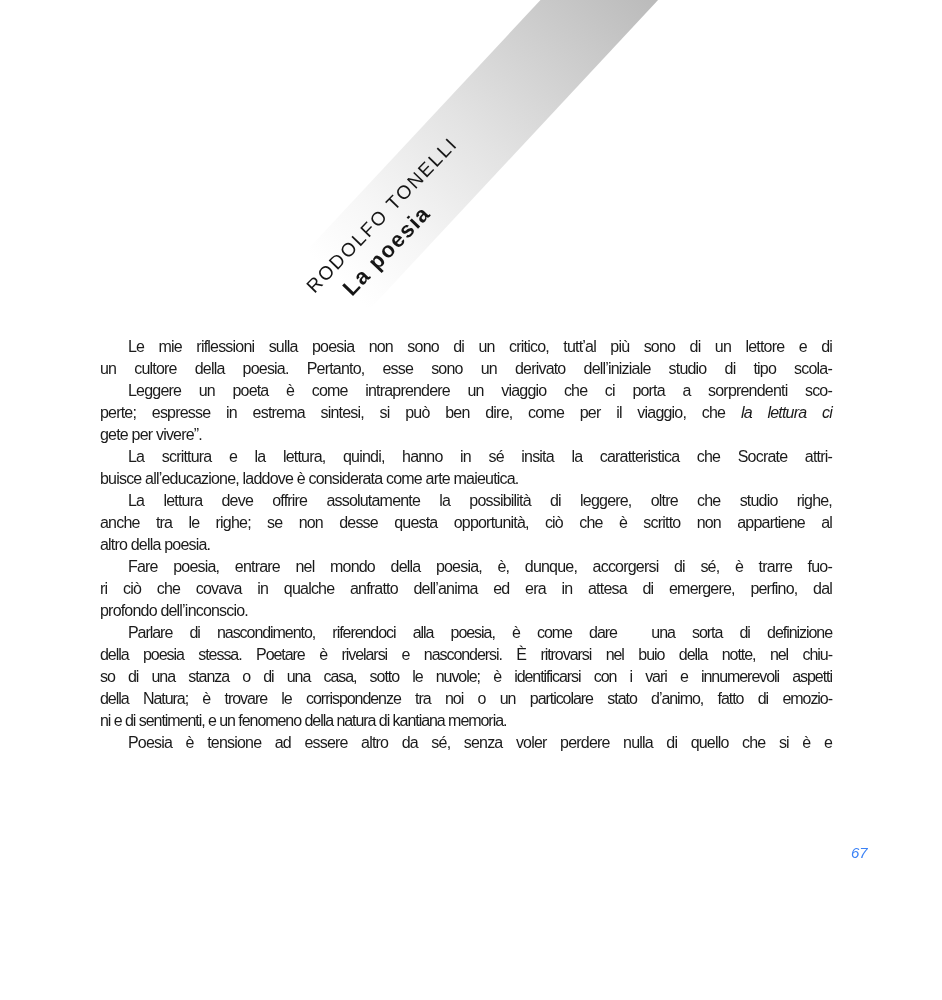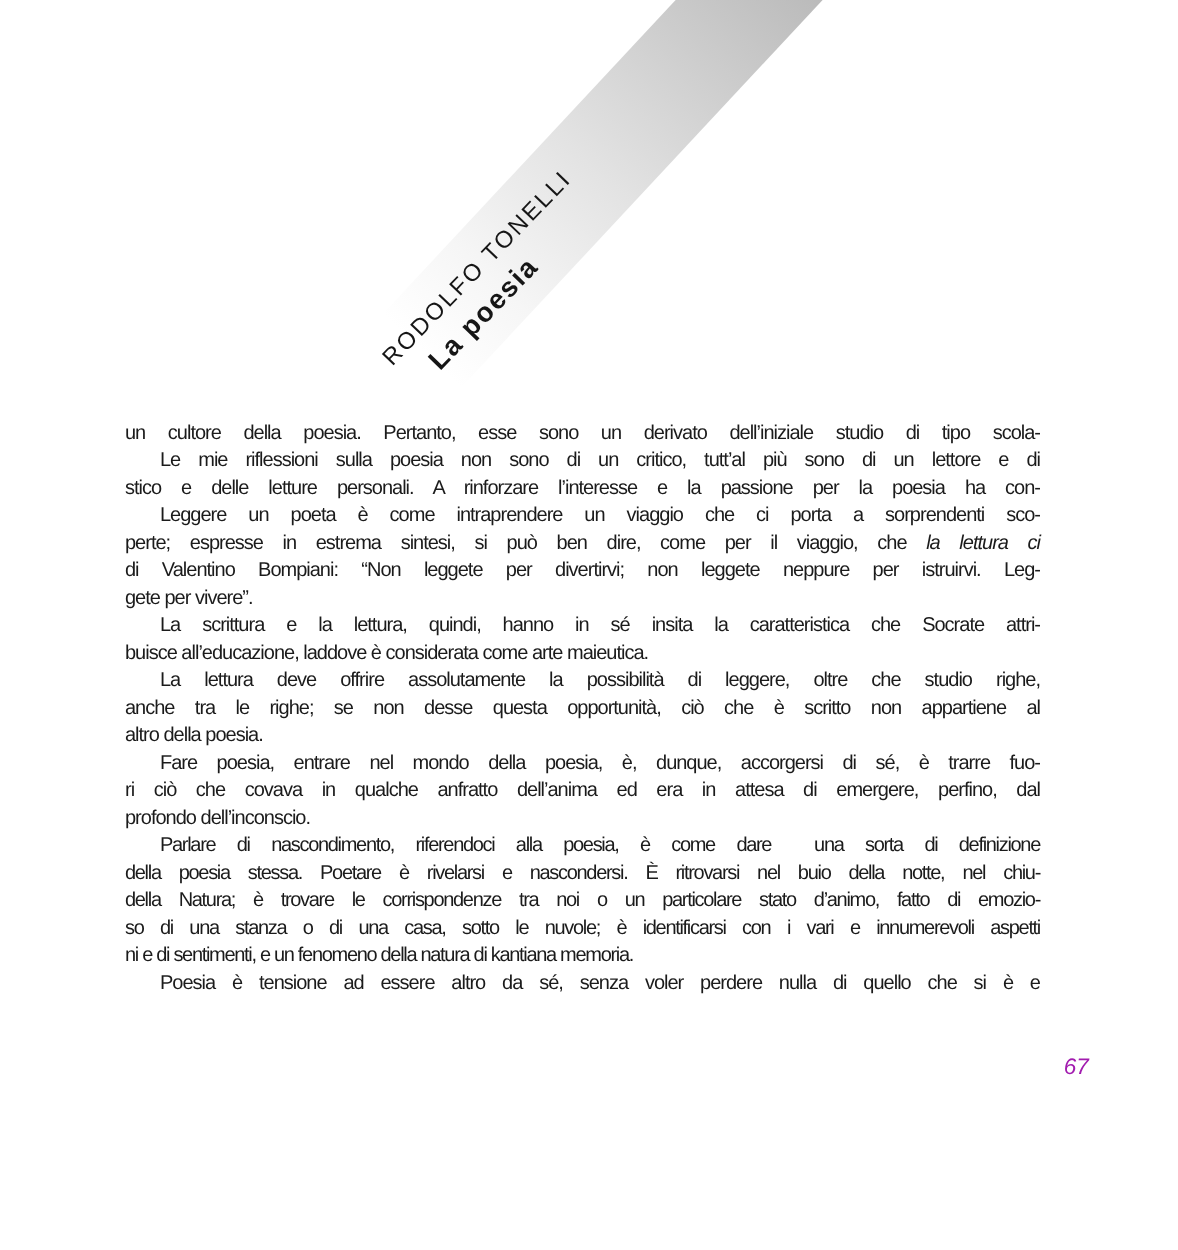--- a/index.html
+++ b/index.html
@@ -65,57 +65,55 @@
   }
   .bodyline.endp { text-align-last: left; }
   .bodyline.indent { text-indent: 28px; }
   .bodyline.cond { letter-spacing: -1.05px; }
   .seg-i { font-style: italic; }
   
   .page-number {
     position: absolute;
     left: 851px;
     top: 842px;
-    font-size: 18px;
+    font-size: 15px;
     font-style: italic;
     line-height: 22px;
-    color: #a21caf;
+    color: #3b82f6;
   }
 </style>
 </head>
 <body>
 
 <div class="page">
 
   <div class="banner"></div>
 
   <div class="banner-text">
     <div class="banner-author">RODOLFO TONELLI</div>
     <div class="banner-title">La poesia</div>
   </div>
 
   <div class="body-text">
+      <div class="bodyline indent"><span>Le mie riflessioni sulla poesia non sono di un critico, tutt’al più sono di un lettore e di</span></div>
       <div class="bodyline"><span>un cultore della poesia. Pertanto, esse sono un derivato dell’iniziale studio di tipo scola-</span></div>
-      <div class="bodyline indent"><span>Le mie riflessioni sulla poesia non sono di un critico, tutt’al più sono di un lettore e di</span></div>
-      <div class="bodyline"><span>stico e delle letture personali. A rinforzare l’interesse e la passione per la poesia ha con-</span></div>
       <div class="bodyline indent"><span>Leggere un poeta è come intraprendere un viaggio che ci porta a sorprendenti sco-</span></div>
       <div class="bodyline"><span>perte; espresse in estrema sintesi, si può ben dire, come per il viaggio, che </span><span class="seg-i">la lettura ci</span></div>
-      <div class="bodyline"><span>di Valentino Bompiani: “Non leggete per divertirvi; non leggete neppure per istruirvi. Leg-</span></div>
       <div class="bodyline endp"><span>gete per vivere”.</span></div>
       <div class="bodyline indent"><span>La scrittura e la lettura, quindi, hanno in sé insita la caratteristica che Socrate attri-</span></div>
       <div class="bodyline endp"><span>buisce all’educazione, laddove è considerata come arte maieutica.</span></div>
       <div class="bodyline indent"><span>La lettura deve offrire assolutamente la possibilità di leggere, oltre che studio righe,</span></div>
       <div class="bodyline"><span>anche tra le righe; se non desse questa opportunità, ciò che è scritto non appartiene al</span></div>
       <div class="bodyline endp"><span>altro della poesia.</span></div>
       <div class="bodyline indent"><span>Fare poesia, entrare nel mondo della poesia, è, dunque, accorgersi di sé, è trarre fuo-</span></div>
       <div class="bodyline"><span>ri ciò che covava in qualche anfratto dell’anima ed era in attesa di emergere, perfino, dal</span></div>
       <div class="bodyline endp"><span>profondo dell’inconscio.</span></div>
       <div class="bodyline indent cond"><span>Parlare di nascondimento, riferendoci alla poesia, è come dare&nbsp; una sorta di definizione</span></div>
       <div class="bodyline cond"><span>della poesia stessa. Poetare è rivelarsi e nascondersi. È ritrovarsi nel buio della notte, nel chiu-</span></div>
+      <div class="bodyline cond"><span>so di una stanza o di una casa, sotto le nuvole; è identificarsi con i vari e innumerevoli aspetti</span></div>
       <div class="bodyline cond"><span>della Natura; è trovare le corrispondenze tra noi o un particolare stato d’animo, fatto di emozio-</span></div>
-      <div class="bodyline cond"><span>so di una stanza o di una casa, sotto le nuvole; è identificarsi con i vari e innumerevoli aspetti</span></div>
       <div class="bodyline endp cond"><span>ni e di sentimenti, e un fenomeno della natura di kantiana memoria.</span></div>
       <div class="bodyline indent"><span>Poesia è tensione ad essere altro da sé, senza voler perdere nulla di quello che si è e</span></div>
     </div>
 
   <div class="page-number">67</div>
 
 </div>
 
 </body></html>

